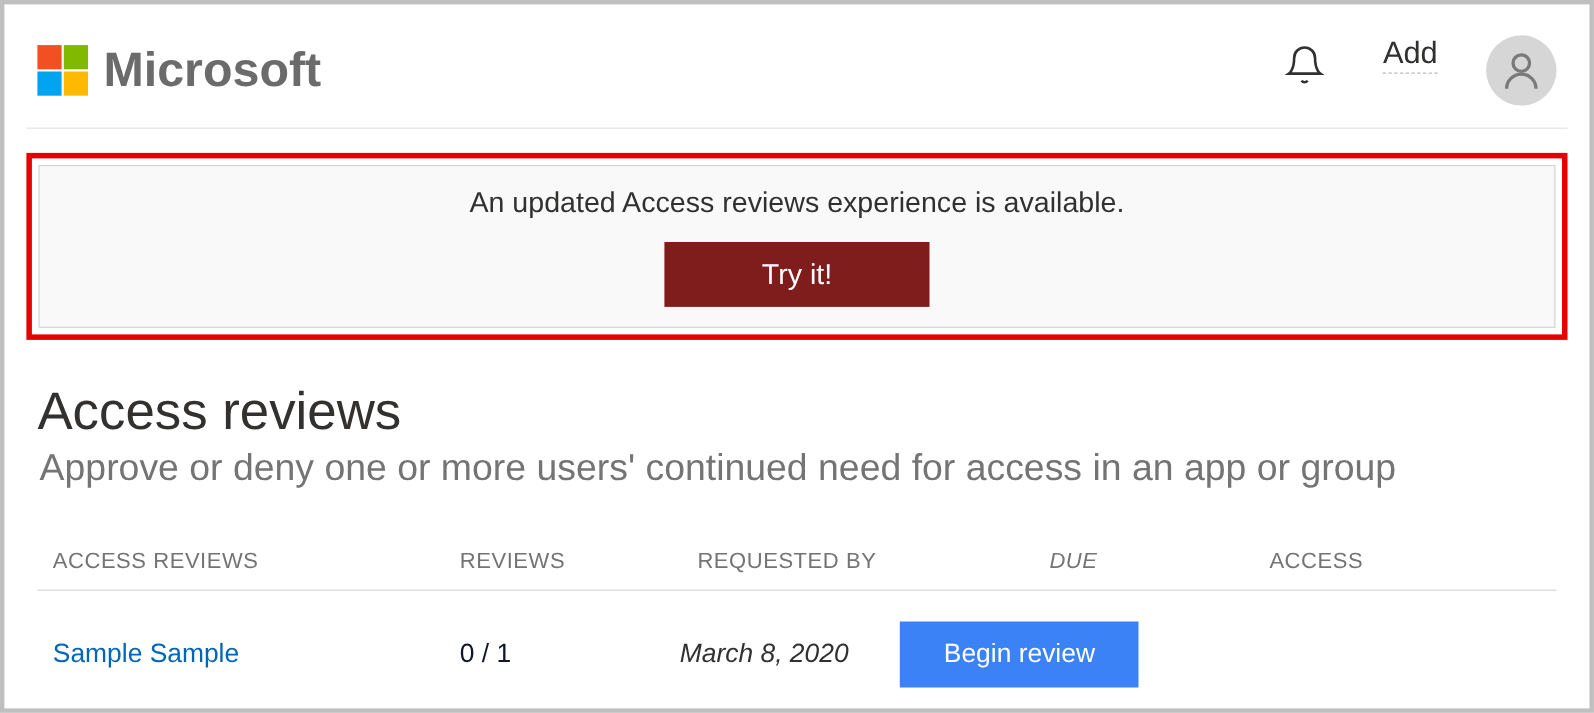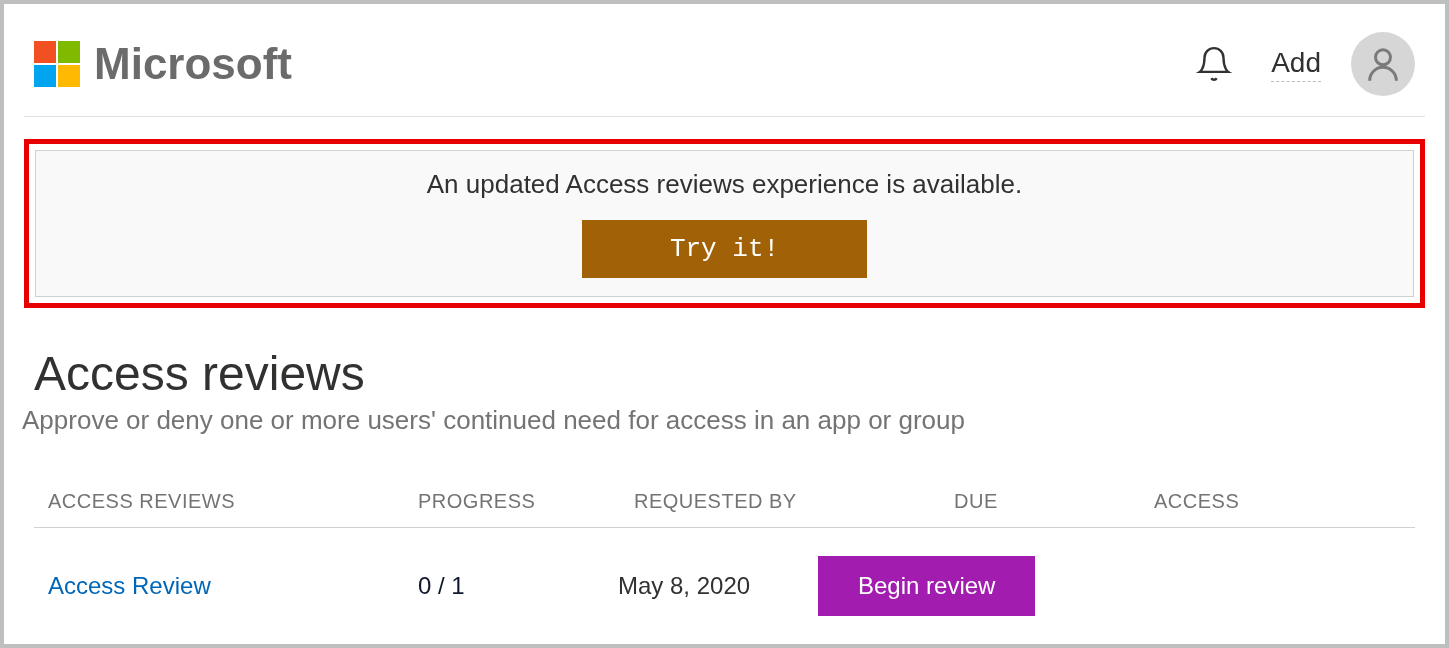--- a/index.html
+++ b/index.html
@@ -42,22 +42,22 @@
     .ms-logo .g { background: #7fba00; }
     .ms-logo .b { background: #00a4ef; }
     .ms-logo .y { background: #ffb900; }
     .brand-text {
       font-size: 44px;
       font-weight: 600;
       color: #6b6b6b;
     }
     .header-right {
       display: flex;
-      align-items: center;
-      gap: 30px;
+      align-items: flex-start;
+      gap: 44px;
     }
     .bell-btn {
       background: none;
       border: none;
       cursor: pointer;
       padding: 8px;
       display: flex;
       align-items: center;
       justify-content: center;
     }
@@ -103,65 +103,65 @@
       padding: 18px 26px;
       gap: 20px;
       flex-direction: column;
     }
     .banner-text {
       flex: 1;
       font-size: 26px;
       color: #323130;
     }
     .btn-primary {
-      background: #a16207;
+      background: #7f1d1d;
       color: #fff;
       border: none;
       font-size: 26px;
       padding: 14px 88px;
       cursor: pointer;
-      font-family: Liberation Mono, monospace;
+      font-family: Liberation Sans, sans-serif;
     }
     .btn-dismiss {
       background: none;
       border: none;
       color: #0066b8;
       font-size: 26px;
       cursor: pointer;
       font-family: inherit;
       padding: 14px 28px;
     }
     .page-title {
       font-size: 48px;
       font-weight: 300;
       color: #323130;
       padding: 0 30px;
       margin-top: 10px;
     }
     .page-subtitle {
-      font-size: 26px;
+      font-size: 34px;
       color: #747474;
       font-weight: 400;
-      padding: 4px 30px 40px 18px;
+      padding: 4px 30px 40px 32px;
     }
     .table {
       margin: 0 30px;
     }
     .table-header {
       display: flex;
       padding: 14px 14px;
       border-bottom: 1px solid #d1d1d1;
       color: #747474;
       font-size: 20px;
       letter-spacing: 0.5px;
     }
     .col-name { flex: 0 0 370px; }
     .col-progress { flex: 0 0 200px; }
     .col-requested { flex: 0 0 320px; margin-left: 16px; }
-    .col-due { flex: 0 0 200px; }
+    .col-due { flex: 0 0 200px; font-style: italic; }
     .col-action { flex: 1; }
     .table-row {
       display: flex;
       align-items: center;
       padding: 28px 14px;
       font-size: 24px;
     }
     .review-link {
       color: #0066b8;
       text-decoration: none;
@@ -180,21 +180,21 @@
       cursor: pointer;
       white-space: nowrap;
       overflow: hidden;
       text-overflow: ellipsis;
       max-width: 290px;
     }
     .due-val {
       color: #323130;
     }
     .btn-begin {
-      background: #a21caf;
+      background: #3b82f6;
       color: #fff;
       border: none;
       font-size: 24px;
       padding: 16px 40px;
       cursor: pointer;
       font-family: inherit;
     }
   </style>
 </head>
 <body>
@@ -234,32 +234,32 @@
     <button class="btn-primary">Try it!</button>
   </div>
 </div>
 
 <h1 class="page-title">Access reviews</h1>
 <div class="page-subtitle">Approve or deny one or more users' continued need for access in an app or group</div>
 
 <div class="table">
   <div class="table-header">
     <div class="col-name">ACCESS REVIEWS</div>
-    <div class="col-progress">PROGRESS</div>
+    <div class="col-progress">REVIEWS</div>
     <div class="col-requested">REQUESTED BY</div>
     <div class="col-due">DUE</div>
     <div class="col-action">ACCESS</div>
   </div>
   <div class="table-row">
     <div class="col-name">
-      <a class="review-link">Access Review</a>
+      <a class="review-link">Sample Sample</a>
     </div>
     <div class="col-progress">
       <span class="progress-val">0 / 1</span>
     </div>
     <div class="col-due">
-      <span class="due-val">May 8, 2020</span>
+      <span class="due-val">March 8, 2020</span>
     </div>
     <div class="col-action">
       <button class="btn-begin">Begin review</button>
     </div>
   </div>
 </div>
 
 </body></html>

